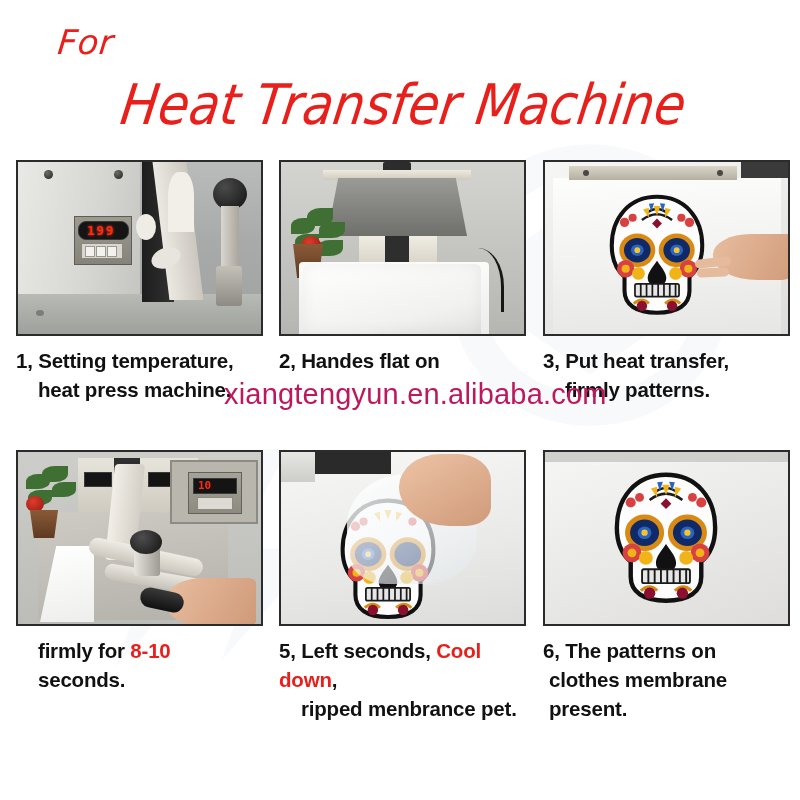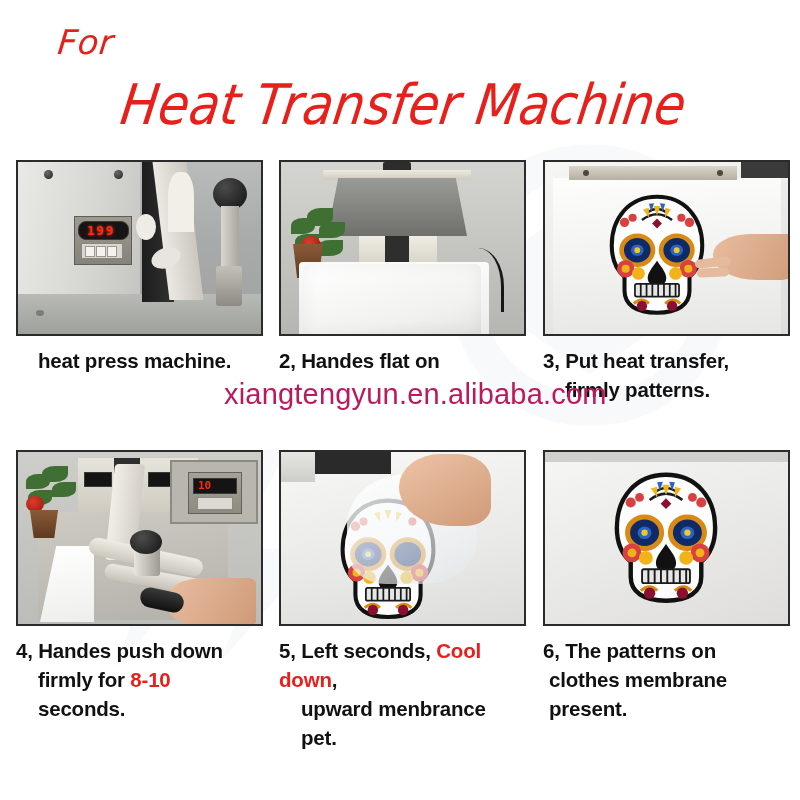--- a/index.html
+++ b/index.html
@@ -192,20 +192,21 @@
             </div>
             <div class="abs p1-btns">
               <div class="abs p1-btn" style="left:3px"></div>
               <div class="abs p1-btn" style="left:14px"></div>
               <div class="abs p1-btn" style="left:25px"></div>
             </div>
           </div>
           <div class="abs p1-smallscrew"></div>
         </div>
         <div class="cap">
+          <span>1, Setting temperature,</span>
           <span class="l2">heat press machine.</span>
         </div>
       </div>
 
       <div class="cell c1">
         <div class="photo">
           <div class="abs p2-bg"></div>
           <div class="abs p2-hinge"></div>
           <div class="abs p2-platen-top"></div>
           <div class="abs p2-platen"></div>
@@ -339,21 +340,20 @@
           <div class="abs p4-inset">
             <div class="abs p4-inset-panel">
               <div class="abs" style="left:4px;top:5px;width:42px;height:14px;background:#141414;border:1px solid #3a3a3a">
                 <span class="p4-leddig">10</span>
               </div>
               <div class="abs" style="left:8px;top:24px;width:34px;height:11px;background:#dcdad2;border:1px solid #8d8a83"></div>
             </div>
           </div>
         </div>
         <div class="cap">
-          <span>4, Handes push down</span>
           <span class="l2"><span>firmly for </span><span class="hot">8-10</span><span> seconds.</span></span>
         </div>
       </div>
 
       <div class="cell c1">
         <div class="photo">
           <div class="abs p5-bg"></div>
           <div class="abs p5-top"></div>
           <div class="abs p5-top2"></div>
           <svg class="skull" style="left:22px;top:44px;width:170px;height:128px" viewBox="0 0 200 220">
@@ -402,21 +402,21 @@
             <g fill="#8a1030">
                 <circle cx="74" cy="196" r="9"></circle>
                 <circle cx="126" cy="196" r="9"></circle>
               </g>
           </svg>
           <div class="abs p5-film"></div>
           <div class="abs p5-hand"></div>
         </div>
         <div class="cap">
           <span><span>5, Left seconds, </span><span class="hot">Cool down</span><span>,</span></span>
-          <span class="l2">upward menbrance pet.</span>
+          <span class="l2">ripped menbrance pet.</span>
         </div>
       </div>
 
       <div class="cell c2">
         <div class="photo">
           <div class="abs fab"></div>
           <div class="abs" style="left:0;top:0;width:243px;height:10px;background:#cfcfcb"></div>
           <svg class="skull" style="left:58px;top:12px;width:126px;height:150px" viewBox="0 0 200 220">
             <path d="M100 8 C52 8 22 44 22 92 c0 24 8 42 22 54 l0 24 c0 24 20 38 56 38 s56-14 56-38 l0-24 c14-12 22-30 22-54 C178 44 148 8 100 8Z" fill="#fdfdfd" stroke="#111" stroke-width="7"></path>
             <ellipse cx="66" cy="100" rx="27" ry="25" fill="#0f2a66"></ellipse>

